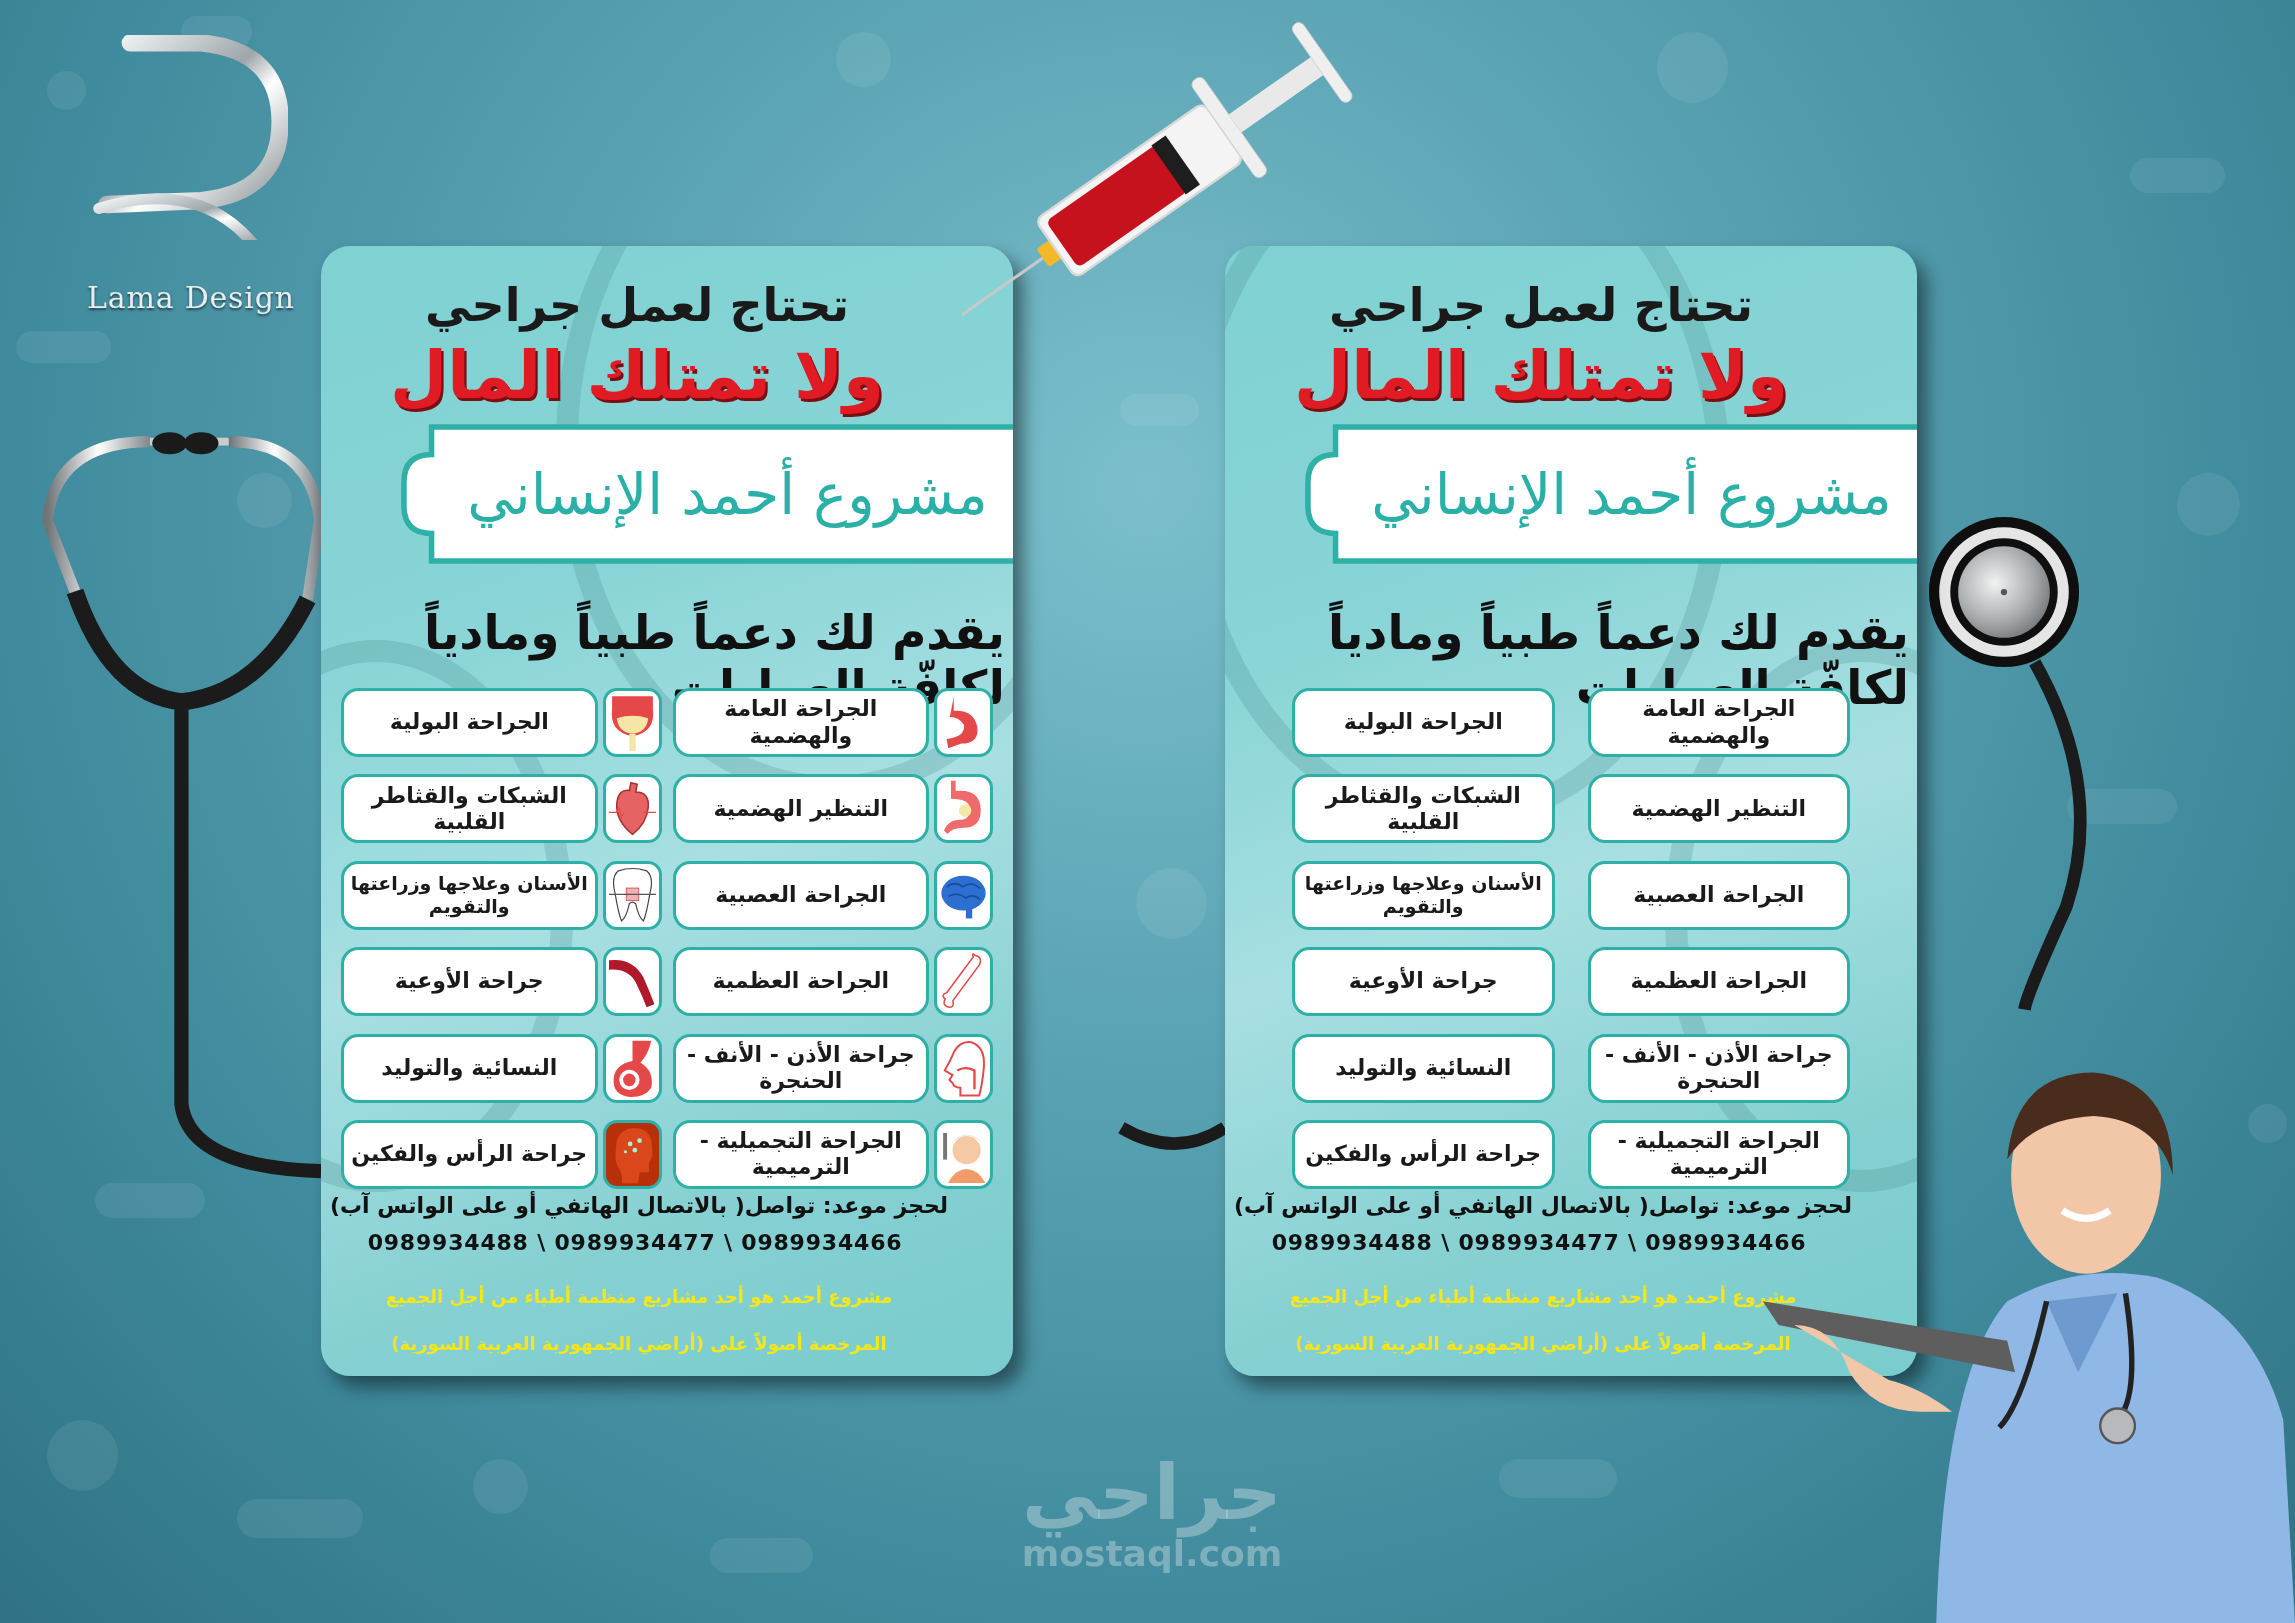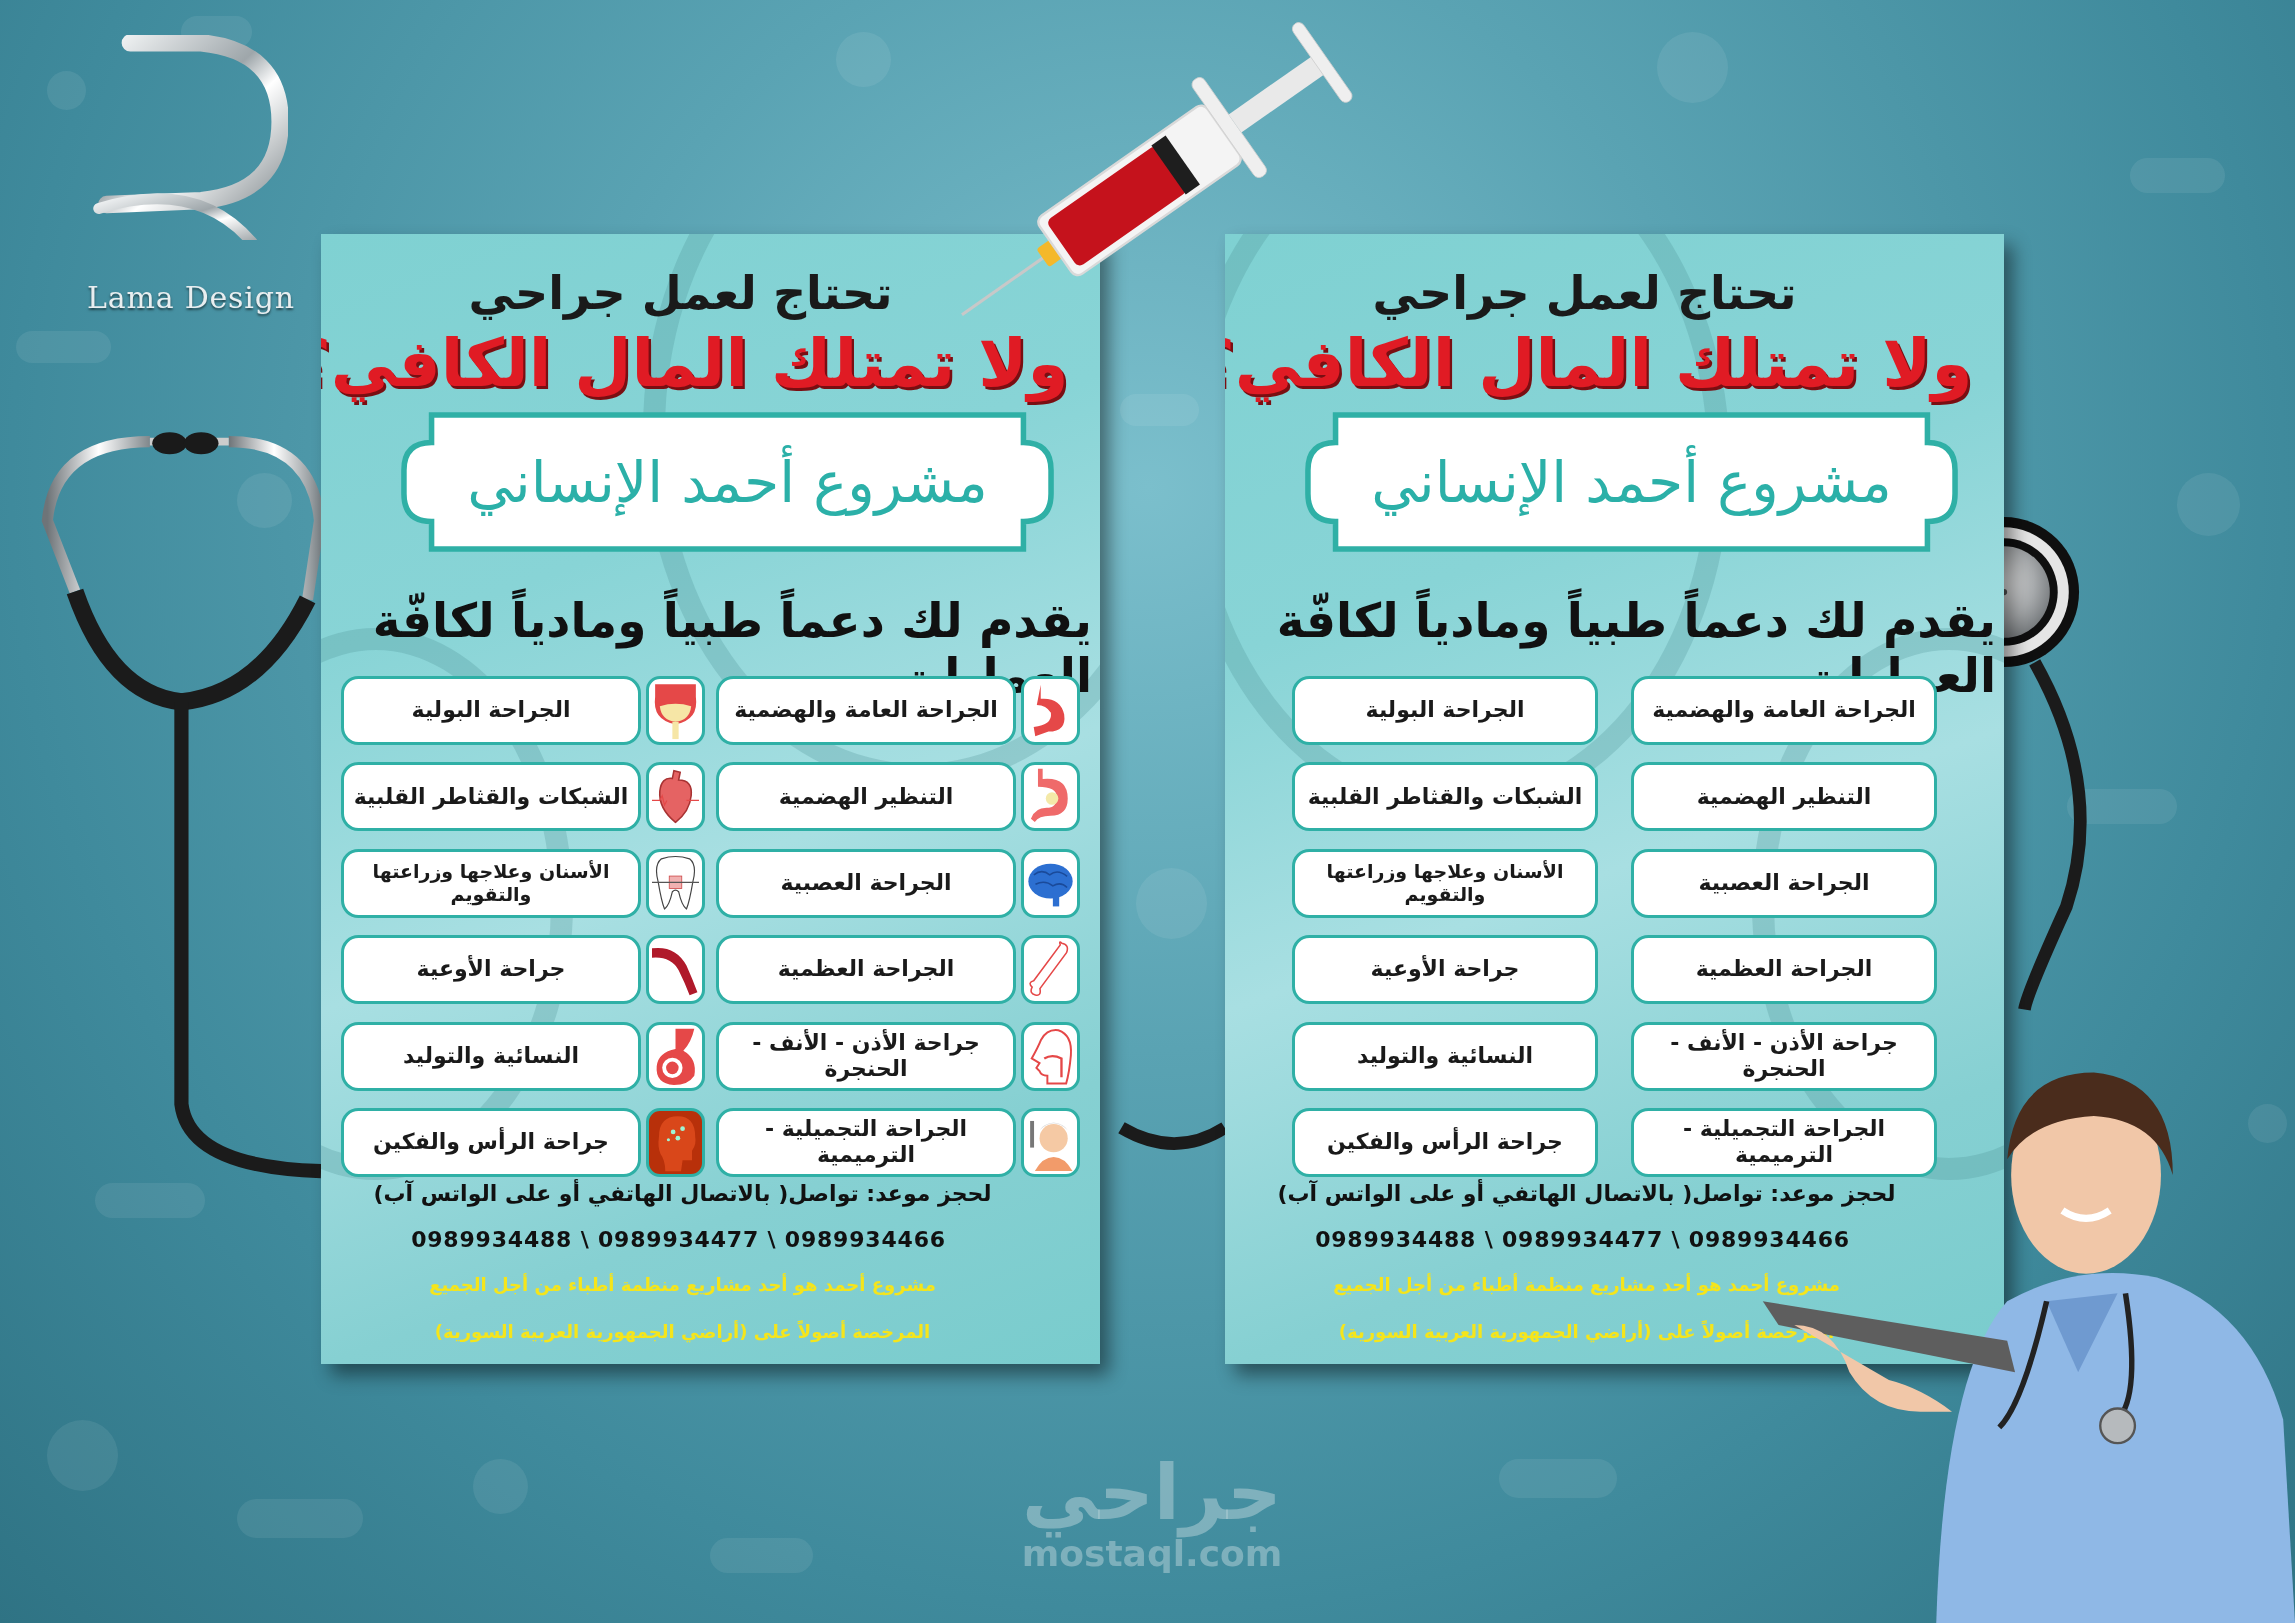--- a/index.html
+++ b/index.html
@@ -21,25 +21,26 @@
   .logo-text {
     position: absolute; left: 12px; top: 245px; width: 237px;
     font-family: "DejaVu Serif", "Liberation Serif", serif; font-size: 30px;
     color: #e8eef0; letter-spacing: 0.8px;
     text-shadow: 0 1.6px 2.4px rgba(0,0,0,0.55);
   }
   
   .steth-svg { position: absolute; left: 0; top: 0; width: 2295px; height: 1623px; pointer-events: none; }
   
   .flyer {
-    position: absolute; top: 234px; width: 779px; height: 1130px;
+    position: absolute; top: 246px; width: 692px; height: 1130px;
     background: linear-gradient(160deg, #7fd1d2 0%, #88d4d6 30%, #a8dfe2 55%, #86d0d2 80%, #79cccd 100%);
     box-shadow: 9.5px 11px 17.4px rgba(0,0,0,0.45);
     overflow: hidden;
     direction: rtl;
+    border-radius: 29px;
   }
   .flyer.left { left: 321px; }
   .flyer.right { left: 1225px; }
   .flyer .ghost {
     position: absolute; border-radius: 50%; border: 22px solid rgba(70,140,145,0.25);
   }
   .headline-1 {
     position: absolute; top: 32px; left: 0; right: 0; text-align: center;
     font-size: 46px; font-weight: bold; color: #1a1a1a; transform: translateX(-30px);
   }
@@ -78,21 +79,20 @@
   .item .label-box.small { font-size: 19px; text-align: center; }
   .flyer.right .grid { left: 67px; right: 67px; column-gap: 33px; }
   .contact-1 {
     position: absolute; top: 947px; left: 0; right: 0; text-align: center;
     font-size: 22px; font-weight: bold; color: #111; transform: translateX(-28px);
   }
   .contact-2 {
     position: absolute; top: 984px; left: 0; right: 0; text-align: center;
     font-size: 22px; font-weight: bold; color: #111; direction: ltr; transform: translateX(-32px);
     letter-spacing: 0.8px;
-    margin-top: 9px;
   }
   .note-1, .note-2 {
     position: absolute; left: 0; right: 0; text-align: center;
     font-size: 18px; font-weight: bold; color: #f5e51b; transform: translateX(-28px);
   }
   .note-1 { top: 1040px; }
   .note-2 { top: 1087px; }
   
   .syringe { position: absolute; left: 954px; top: 0; width: 442px; height: 331px; pointer-events: none; }
   

